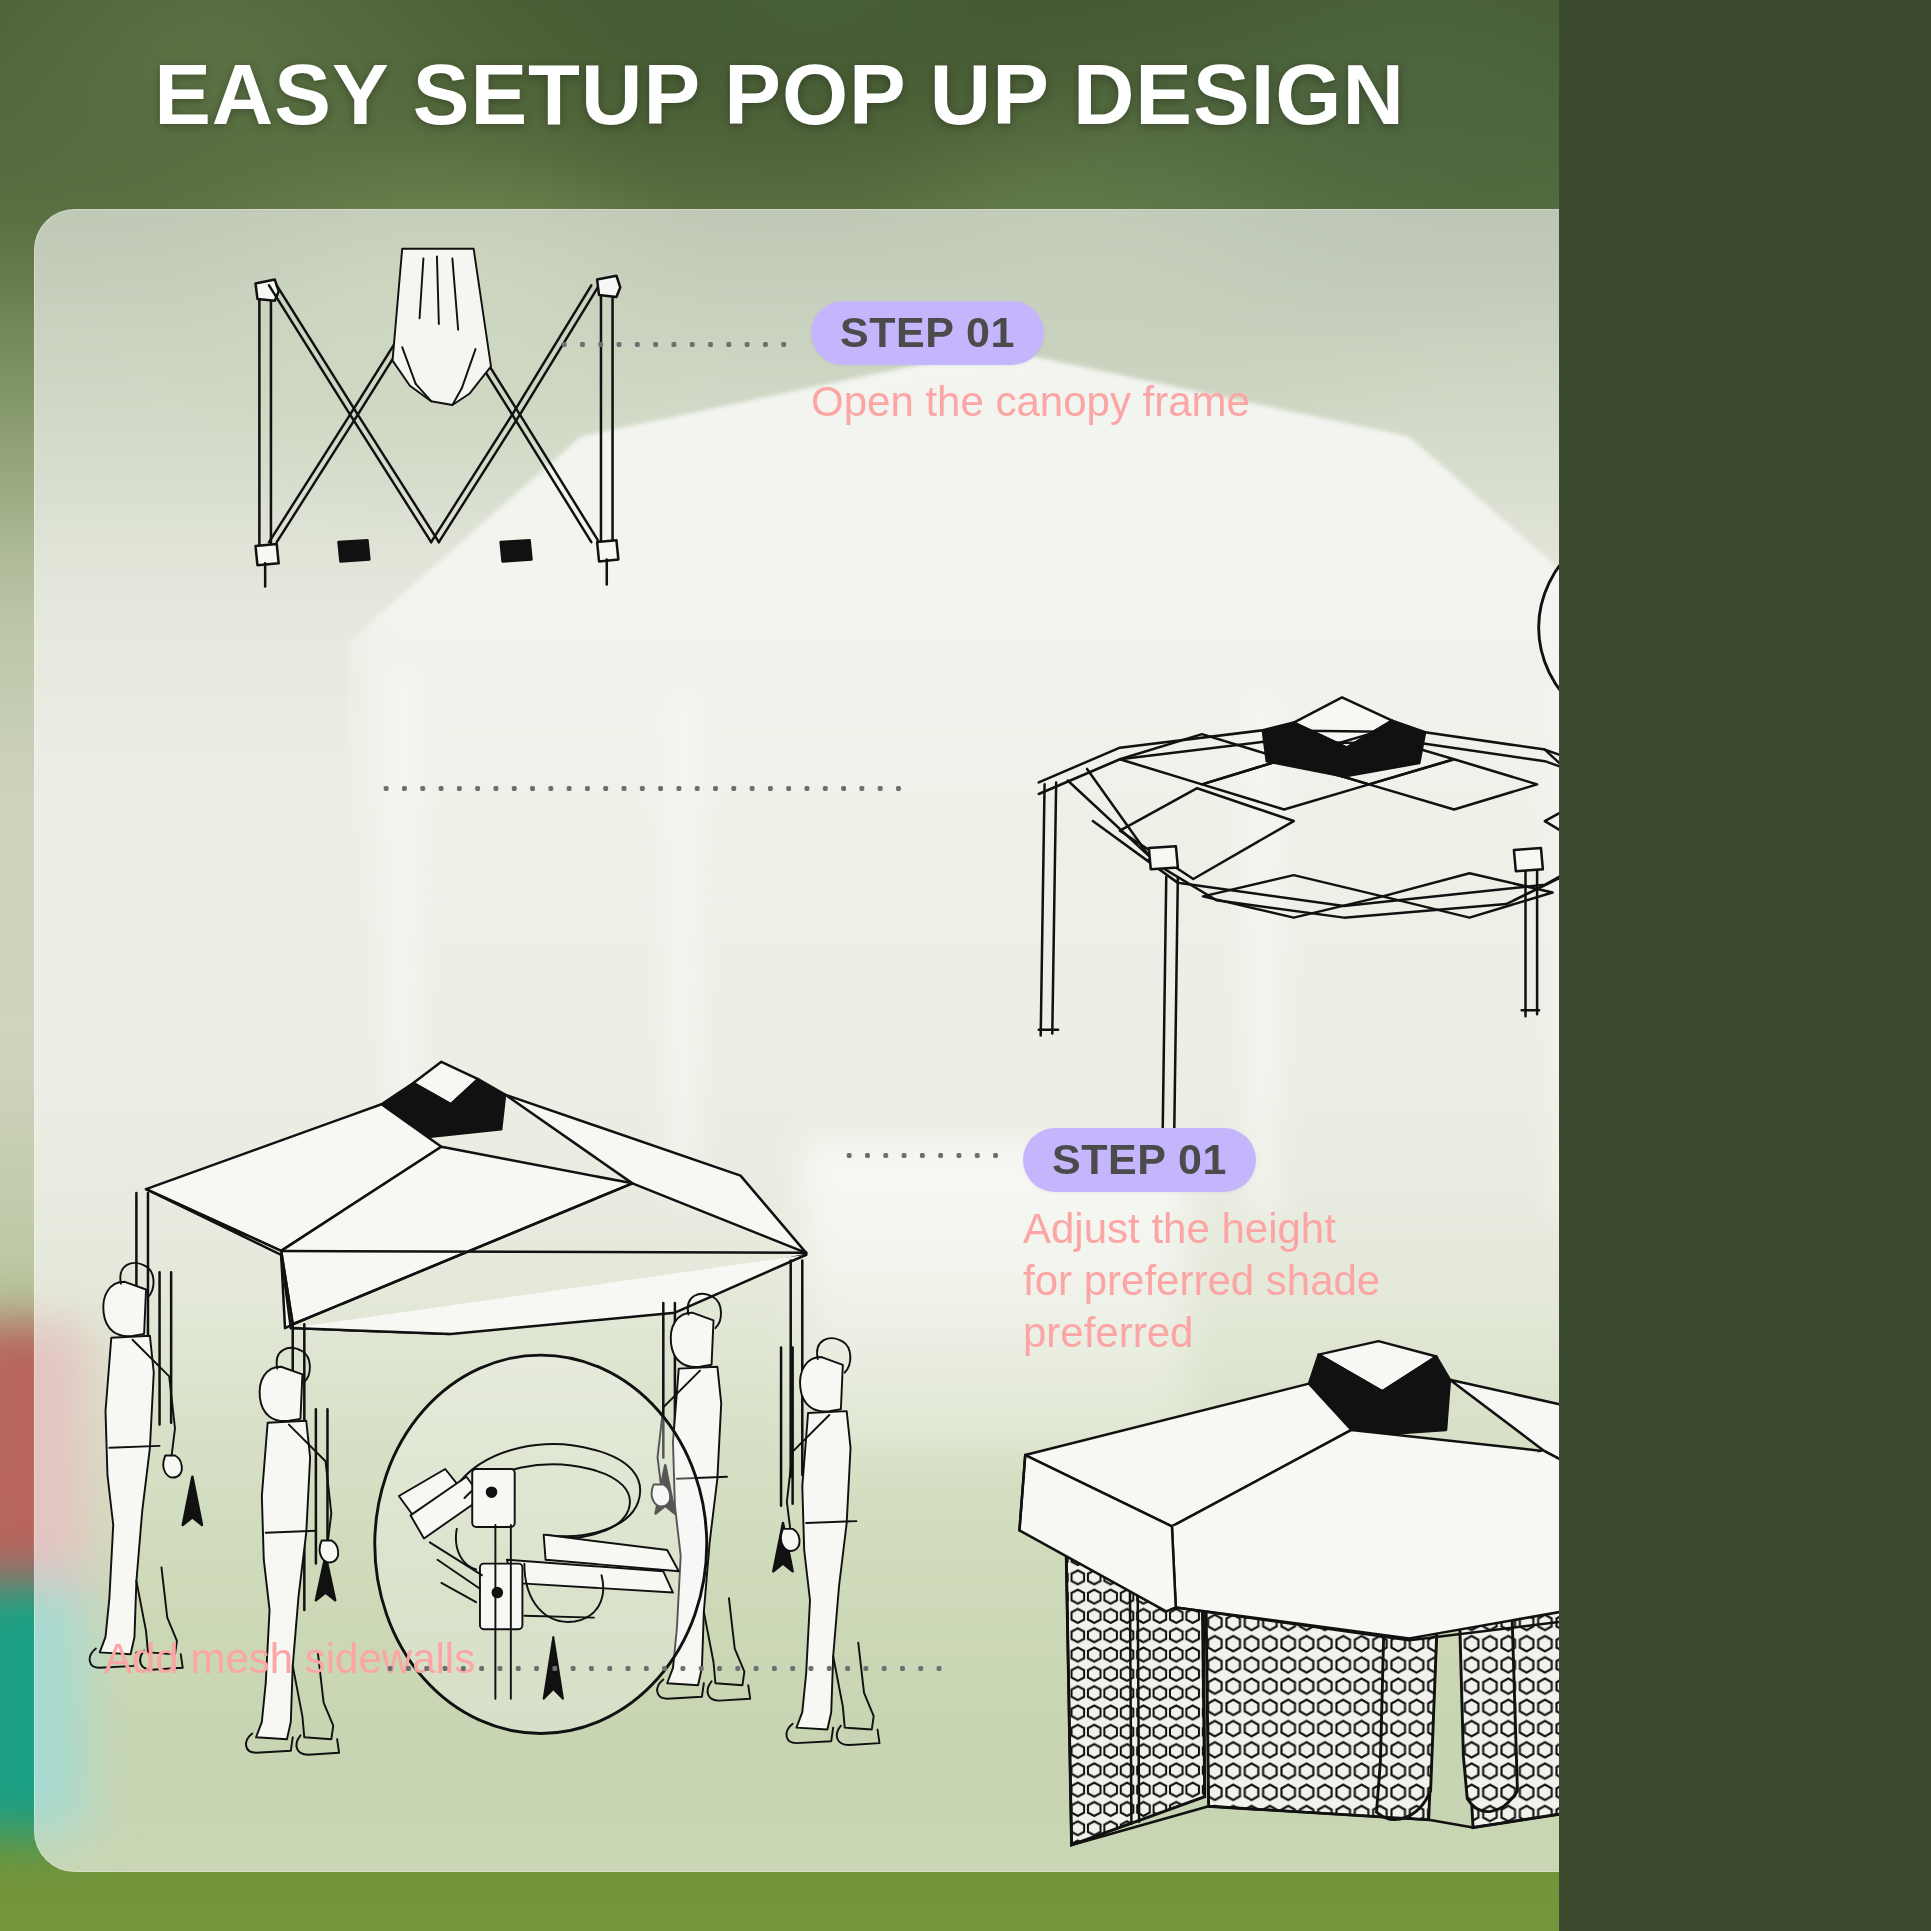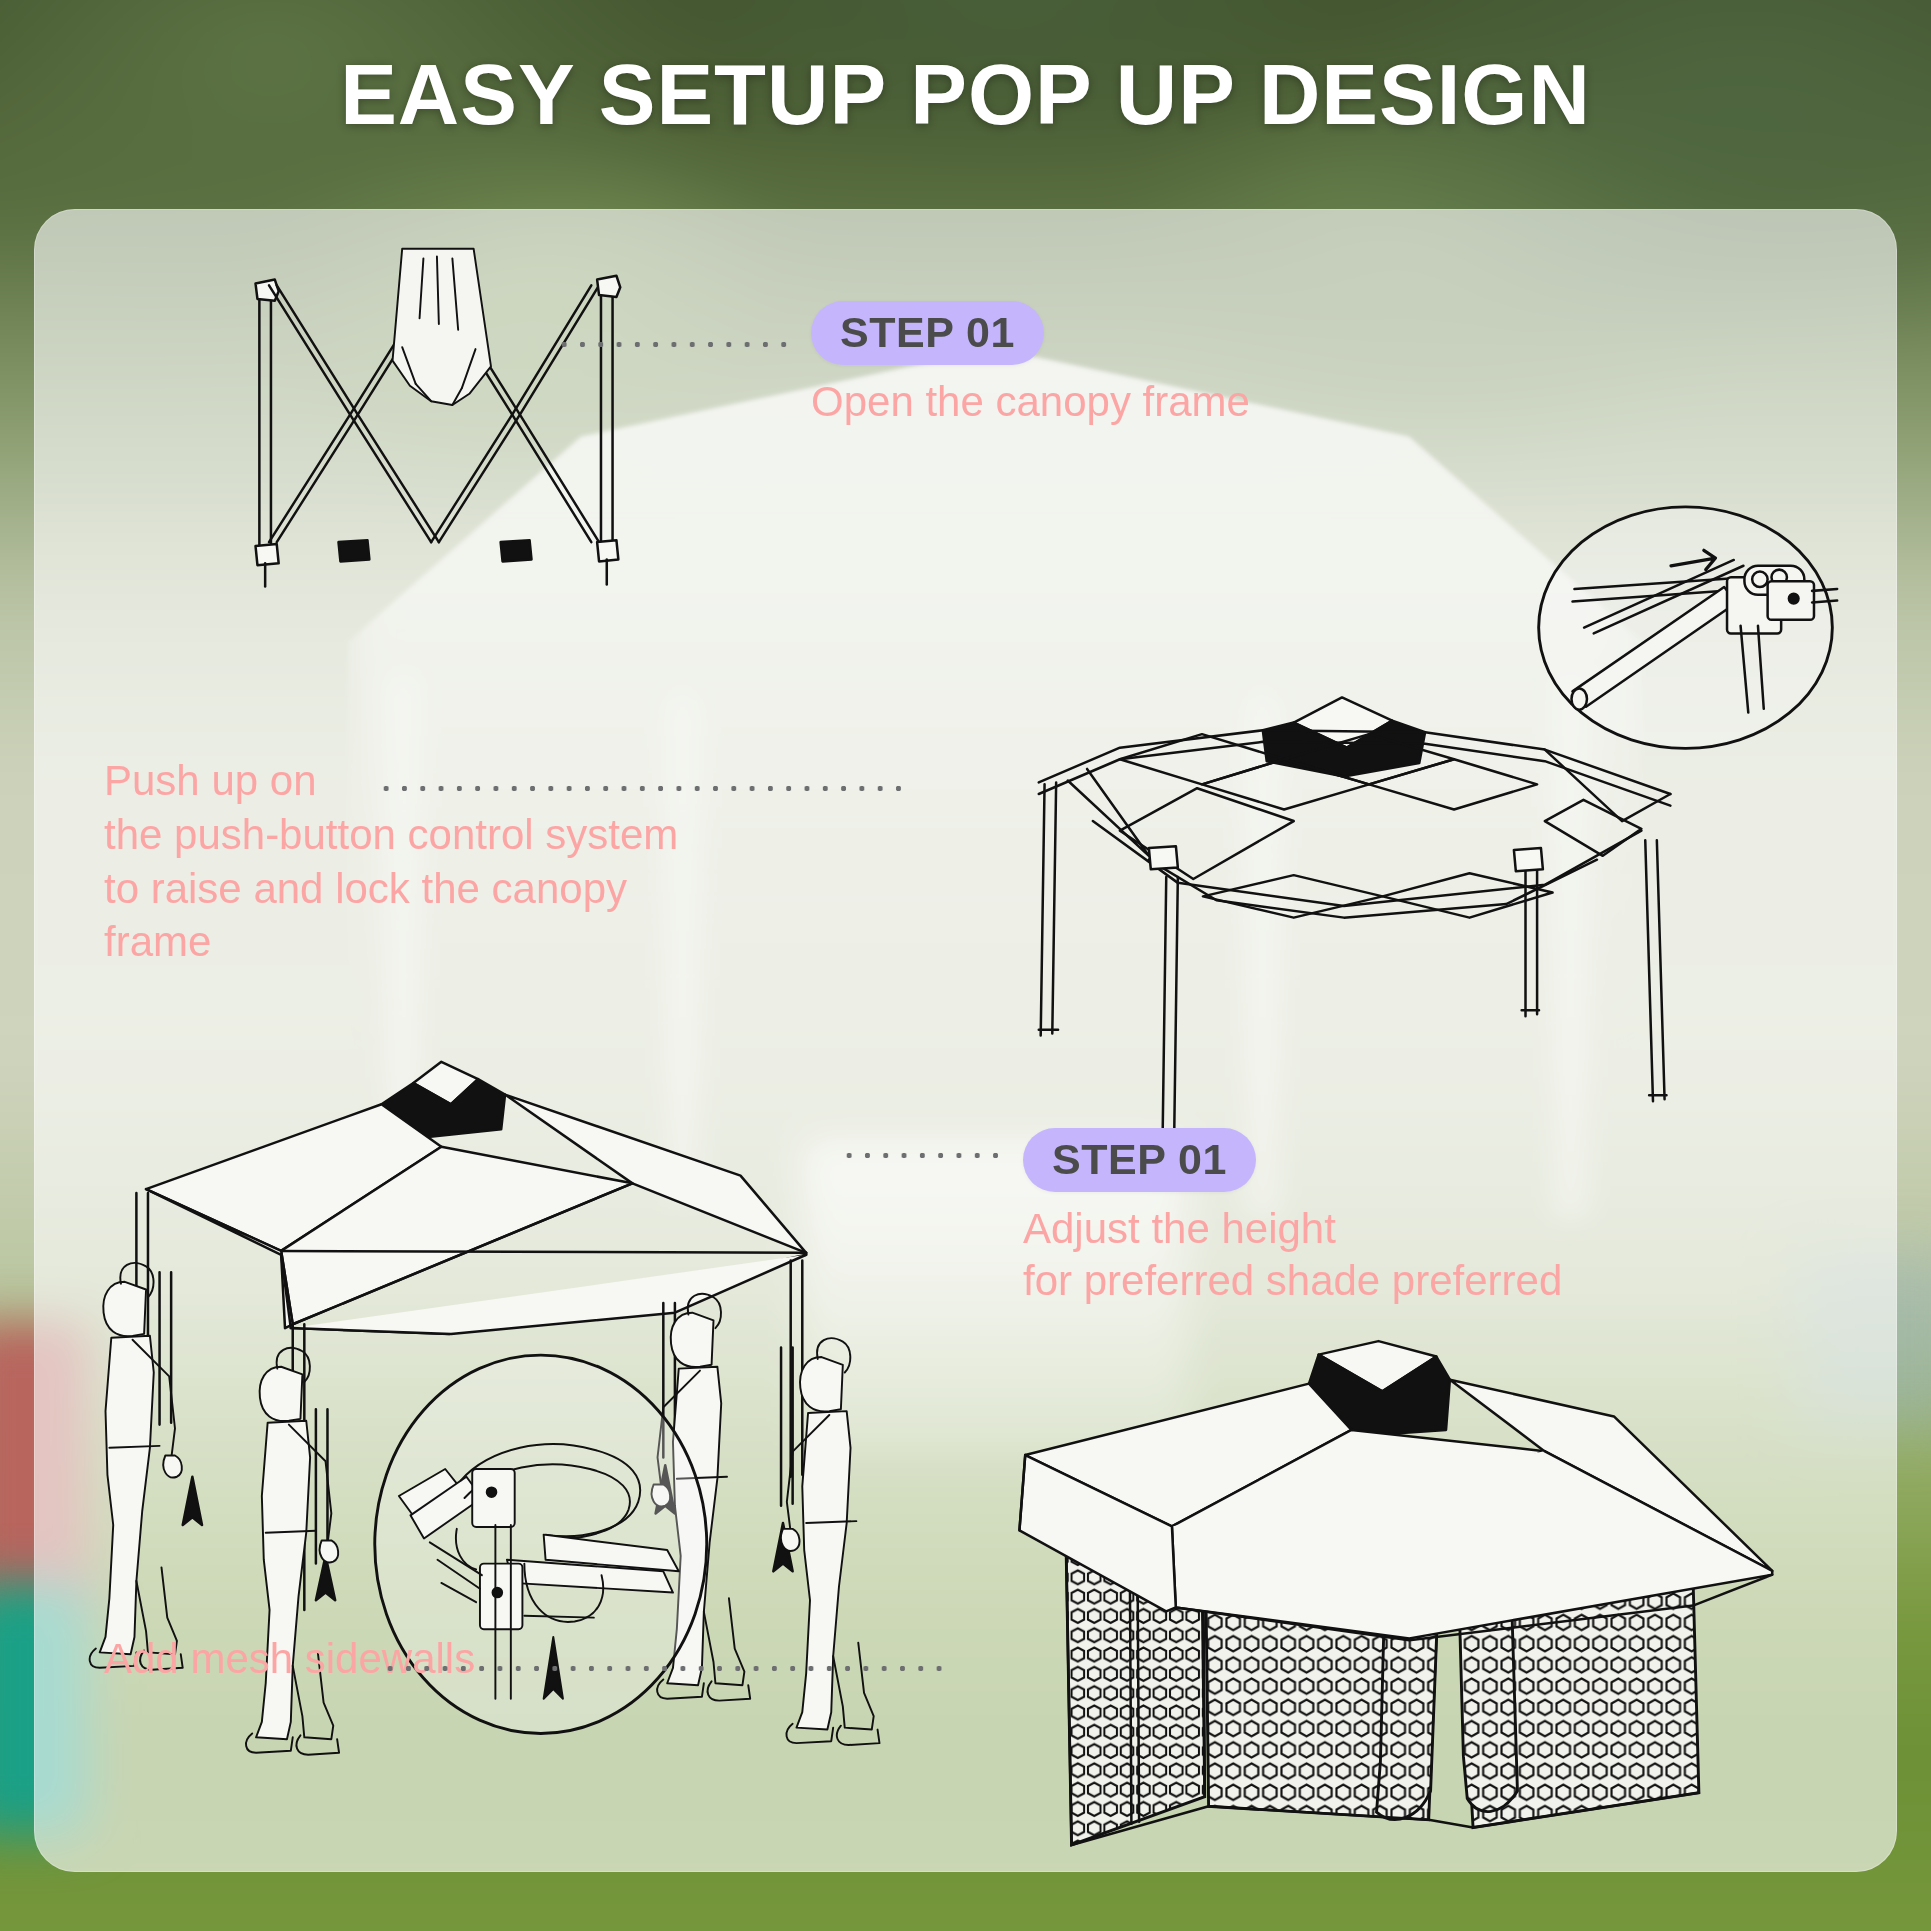--- a/index.html
+++ b/index.html
@@ -3,21 +3,21 @@
 <meta charset="utf-8">
 <title>Easy Setup Pop Up Design</title>
 <style>
   html,body{margin:0;padding:0;}
   body{
     width:1931px;height:1931px;overflow:hidden;
     font-family:"Liberation Sans", sans-serif;
     background:#3c4a30;
   }
   #poster{
-    position:relative;width:1931px;height:1931px;overflow:hidden;
+    position:relative;width:1559px;height:1931px;overflow:hidden;
   }
 
   
   .bg{position:absolute;inset:0;overflow:hidden;}
   .bg-base{
     position:absolute;inset:-58px;
     background:
       radial-gradient(ellipse 676px 406px at 18% 8%,  #5d7445 0%, rgba(93,116,69,0) 62%),
       radial-gradient(ellipse 599px 367px at 52% 4%,  #49603a 0%, rgba(73,96,58,0) 60%),
       radial-gradient(ellipse 676px 415px at 86% 10%, #4e6640 0%, rgba(78,102,64,0) 62%),
@@ -200,24 +200,20 @@
   </div>
 
   <div class="dots" style="left:555px;top:340px;width:237px;"></div>
 
   <div class="step" style="left:811px;top:301px;">
     <div class="badge">STEP 01</div>
     <div class="desc">Open the canopy frame</div>
   </div>
 
   <div class="step" style="left:104px;top:743px;">
-    <div class="desc tight">Push up on
-the push-button control system
-to raise and lock the canopy
-frame</div>
   </div>
 
   <div class="dots" style="left:377px;top:784px;width:533px;"></div>
 
   <div class="illu" style="left:1004px;top:676px;">
     <svg width="705" height="406" viewBox="0 0 730 420">
       <g class="ln">
 
         <path d="M300 48 L350 22 L402 46 L355 74 Z" fill="#f7f7f4"></path>
         <path d="M268 56 L300 48 L355 74 L402 46 L436 58 L430 90 L352 104 L272 88 Z" fill="#111"></path>

